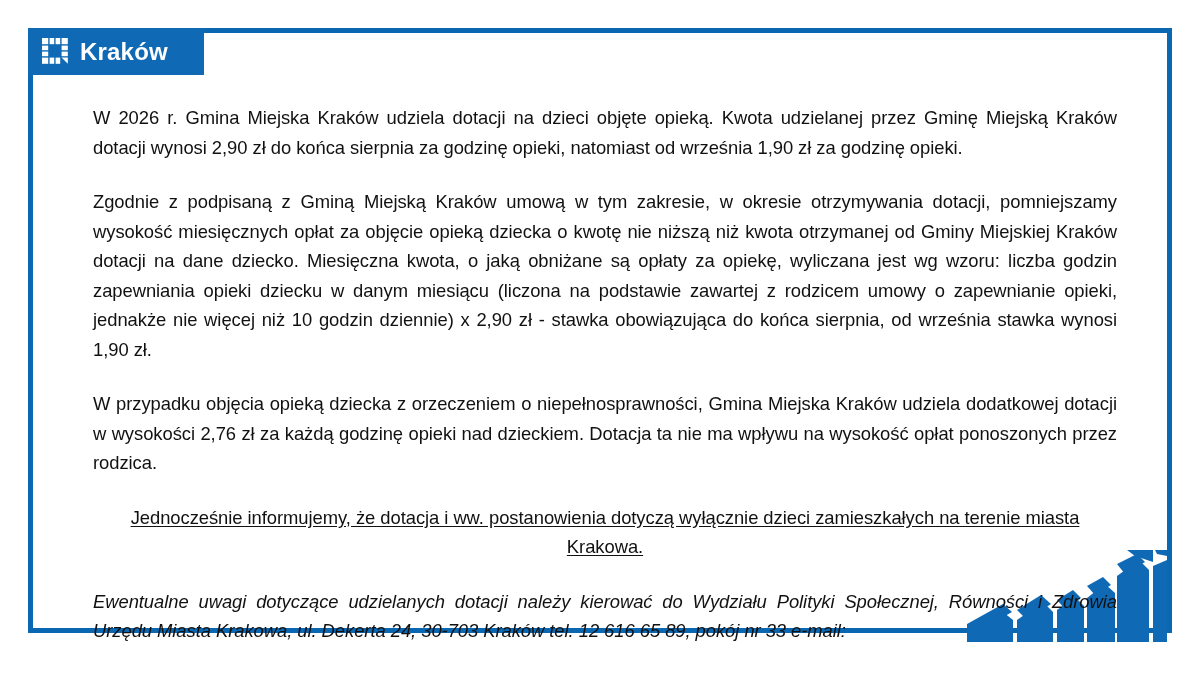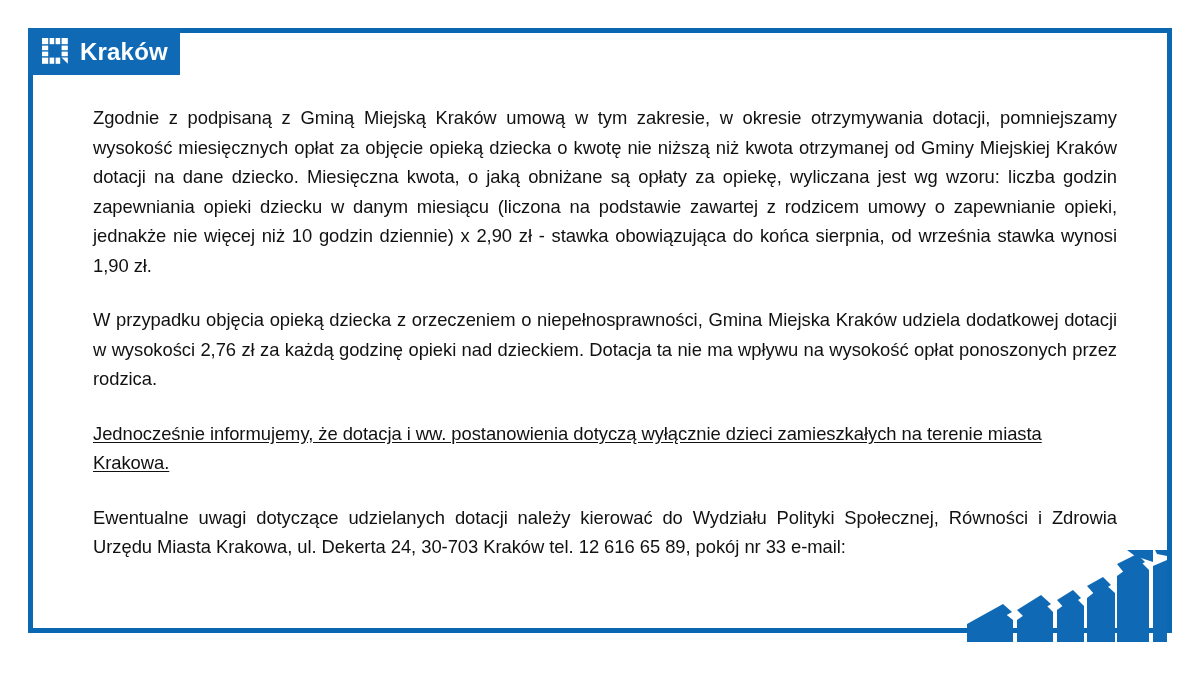--- a/index.html
+++ b/index.html
@@ -33,21 +33,21 @@
     border: 5px solid #0a67b2;
     box-sizing: border-box;
     background: transparent;
   }
 
   
   .header-tab {
     position: absolute;
     left: 28px;
     top: 28px;
-    width: 152px;
+    width: 176px;
     height: 47px;
     background: #1069b4;
     display: flex;
     align-items: center;
     padding-left: 14px;
     box-sizing: border-box;
     z-index: 5;
   }
   .logo-mark {
     width: 27px;
@@ -81,23 +81,23 @@
     color: #111111;
     text-align: justify;
     text-justify: inter-word;
     margin: 0 0 25px 0;
     letter-spacing: -0.05px;
   }
   .para:last-child { margin-bottom: 0; }
   .para.underlined {
     text-decoration: underline;
     text-underline-offset: 2px;
-    text-align: left;
+    text-align: center;
   }
-  .para.contact { margin-bottom: 4px; }
+  .para.contact { margin-bottom: 4px; font-style: italic; }
   .email-link {
     color: #1155cc;
     text-decoration: underline;
     text-underline-offset: 2px;
   }
 
   
   .deco {
     position: absolute;
     right: 33px;
@@ -137,20 +137,21 @@
           <polygon points="19.6,19.6 25.8,19.6 25.8,25.8"></polygon>
         </g>
         <rect x="7.6" y="7.6" width="10.6" height="10.6" fill="#1069b4"></rect>
         <polygon points="18.2,18.2 25.8,25.8 19.6,25.8 19.6,19.6" fill="#ffffff" opacity="0"></polygon>
       </svg>
     </span>
     <span class="logo-word">Kraków</span>
   </div>
 
   <div class="content">
+    <p class="para">W 2026 r. Gmina Miejska Kraków udziela dotacji na dzieci objęte opieką. Kwota udzielanej przez Gminę Miejską Kraków dotacji wynosi 2,90 zł do końca sierpnia za godzinę opieki, natomiast od września 1,90 zł za godzinę opieki.</p>
     <p class="para">Zgodnie z podpisaną z Gminą Miejską Kraków umową w tym zakresie, w okresie otrzymywania dotacji, pomniejszamy wysokość miesięcznych opłat za objęcie opieką dziecka o kwotę nie niższą niż kwota otrzymanej od Gminy Miejskiej Kraków dotacji na dane dziecko. Miesięczna kwota, o jaką obniżane są opłaty za opiekę, wyliczana jest wg wzoru: liczba godzin zapewniania opieki dziecku w danym miesiącu (liczona na podstawie zawartej z rodzicem umowy o zapewnianie opieki, jednakże nie więcej niż 10 godzin dziennie) x 2,90 zł - stawka obowiązująca do końca sierpnia, od września stawka wynosi 1,90 zł.</p>
     <p class="para">W przypadku objęcia opieką dziecka z orzeczeniem o niepełnosprawności, Gmina Miejska Kraków udziela dodatkowej dotacji w wysokości 2,76 zł za każdą godzinę opieki nad dzieckiem. Dotacja ta nie ma wpływu na wysokość opłat ponoszonych przez rodzica.</p>
     <p class="para underlined">Jednocześnie informujemy, że dotacja i ww. postanowienia dotyczą wyłącznie dzieci zamieszkałych na terenie miasta Krakowa.</p>
     <p class="para contact"><span>Ewentualne uwagi dotyczące udzielanych dotacji należy kierować do Wydziału Polityki Społecznej, Równości i Zdrowia Urzędu Miasta Krakowa, ul. Dekerta 24, 30-703 Kraków tel. 12 616 65 89, pokój nr 33 e-mail:</span><br></p>
   </div>
 
   <div class="deco">
     <svg viewBox="0 0 200 92" preserveAspectRatio="none" aria-hidden="true">
       <g fill="#1069b4">
         <polygon points="0,74 36,54 45,62 10,82 0,88"></polygon>

